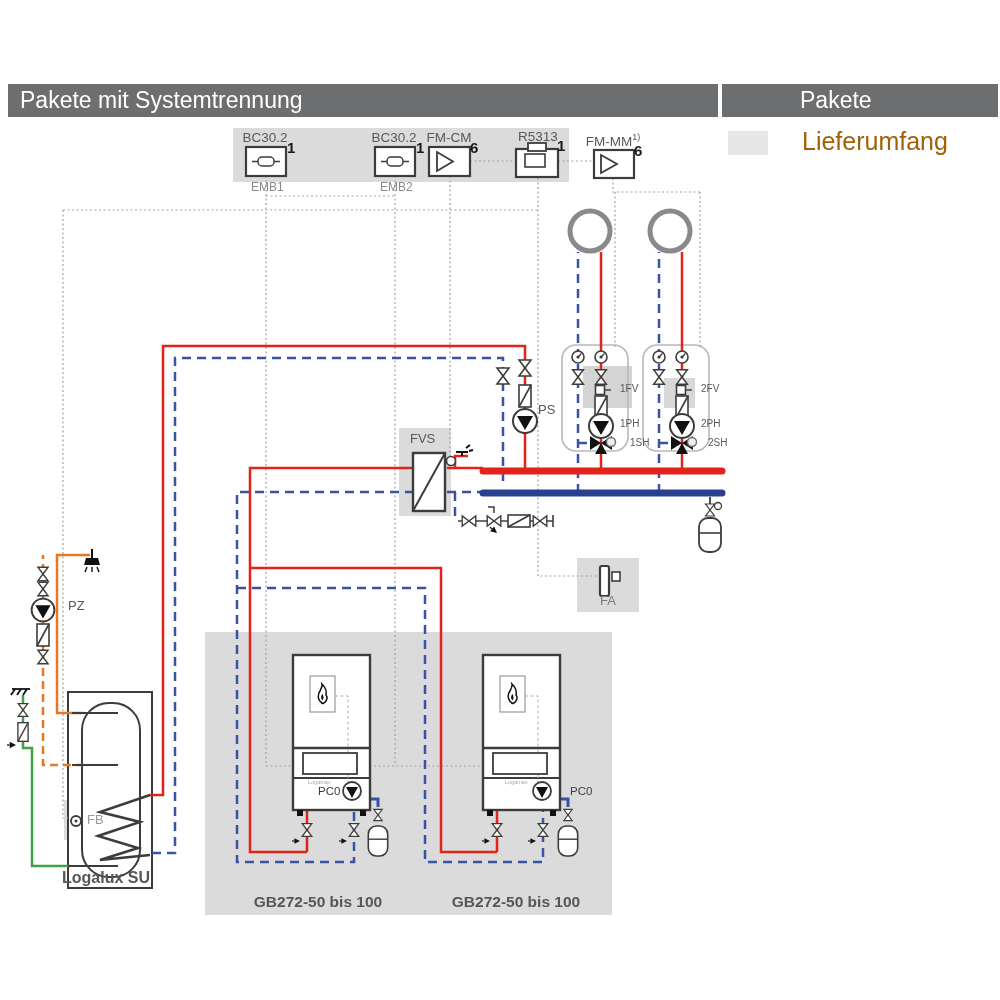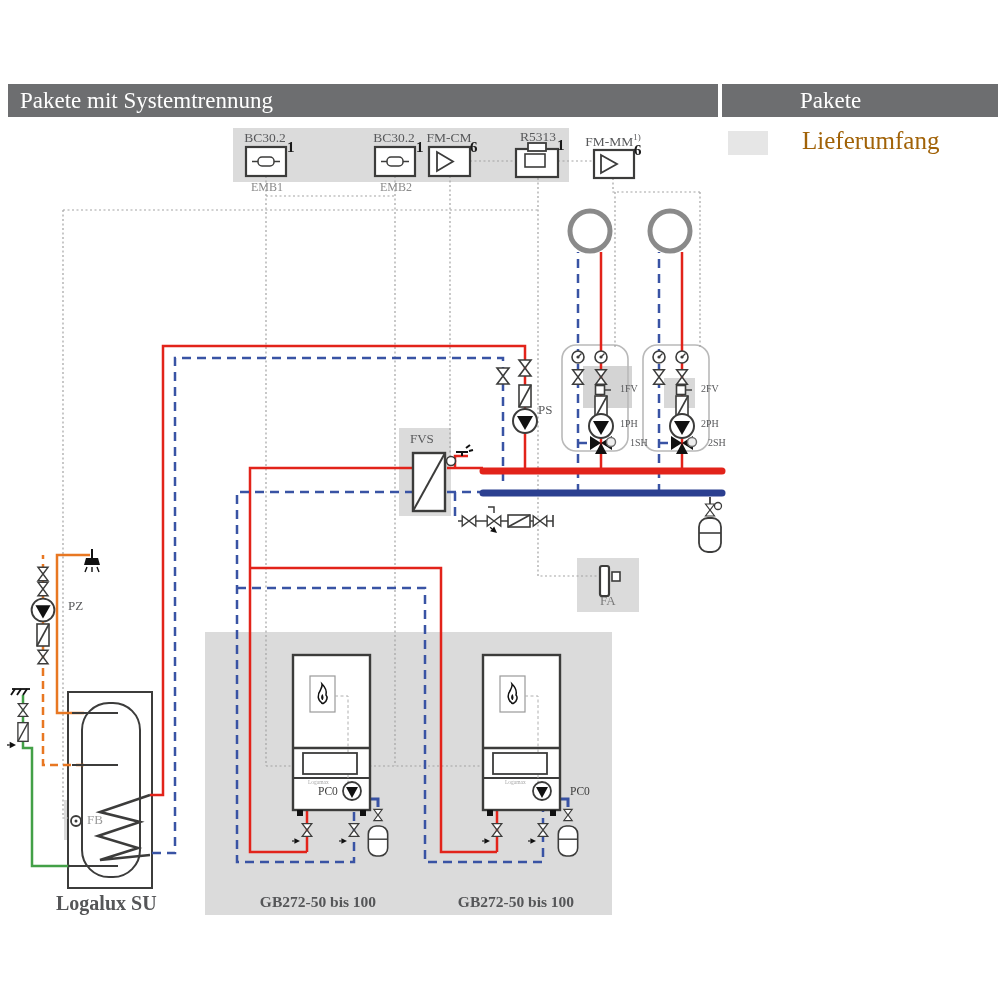--- a/index.html
+++ b/index.html
@@ -1,17 +1,17 @@
 <!DOCTYPE html>
 <html><head>
 <meta charset="utf-8">
 <style>
   html,body{margin:0;padding:0;background:#ffffff;}
   #canvas{position:relative;width:1000px;height:1000px;background:#fff;overflow:hidden;
-          font-family:Liberation Serif, serif;}
+          font-family:Liberation Sans, sans-serif;}
   .bar{position:absolute;top:84px;height:33px;background:#6d6e70;}
   #bar-title{left:8px;width:710px;}
   #bar-legend{left:722px;width:276px;}
   .bar-text{position:absolute;color:#ffffff;font-size:23px;line-height:33px;white-space:nowrap;}
   #title-text{left:20px;top:84px;}
   #legend-text{left:800px;top:84px;}
   .lbl{position:absolute;color:#58595b;white-space:nowrap;}
   .mod-lbl{font-size:13.5px;text-align:center;width:58px;}
   .qty{font-size:15px;font-weight:bold;color:#1a1a1a;}
   .tiny{font-size:12px;color:#8a8a8a;}
@@ -360,17 +360,17 @@
   <div class="lbl circ-lbl" style="left:620px;top:437px;margin-left:10px;">1SH</div>
   <div class="lbl circ-lbl" style="left:701px;top:383px;">2FV</div>
   <div class="lbl circ-lbl" style="left:701px;top:418px;">2PH</div>
   <div class="lbl circ-lbl" style="left:701px;top:437px;margin-left:7px;">2SH</div>
 
   <div class="lbl logo-scribble" style="left:308px;top:779px;">Logamax</div>
   <div class="lbl" style="left:318px;top:785px;font-size:11.5px;color:#3c3c3b;">PC0</div>
   <div class="lbl logo-scribble" style="left:505px;top:779px;">Logamax</div>
   <div class="lbl" style="left:570px;top:785px;font-size:11.5px;color:#3c3c3b;">PC0</div>
 
-  <div class="lbl big-lbl" style="left:56px;top:892px;width:100px;font-size:20px;">Logalux SU</div>
+  <div class="lbl big-lbl" style="left:56px;top:869px;width:100px;font-size:16px;">Logalux SU</div>
   <div class="lbl big-lbl" style="left:238px;top:893px;width:160px;">GB272-50 bis 100</div>
   <div class="lbl big-lbl" style="left:436px;top:893px;width:160px;">GB272-50 bis 100</div>
 
 </div>
 
 </body></html>

